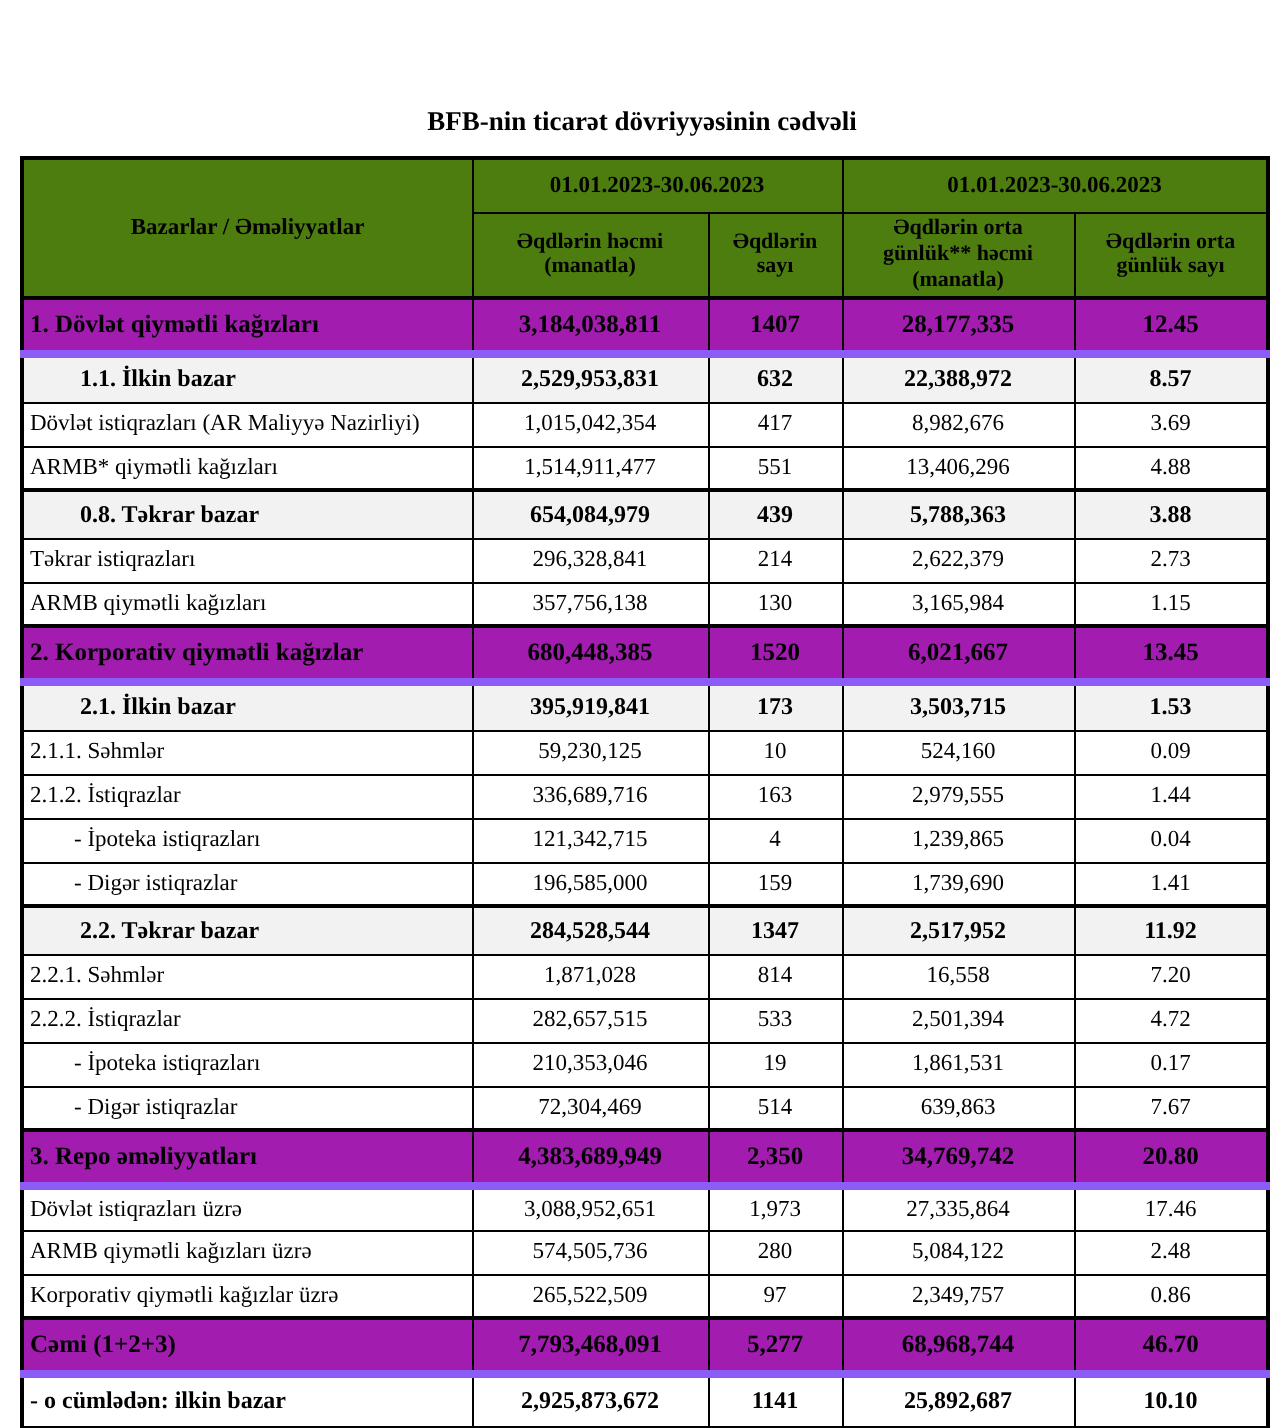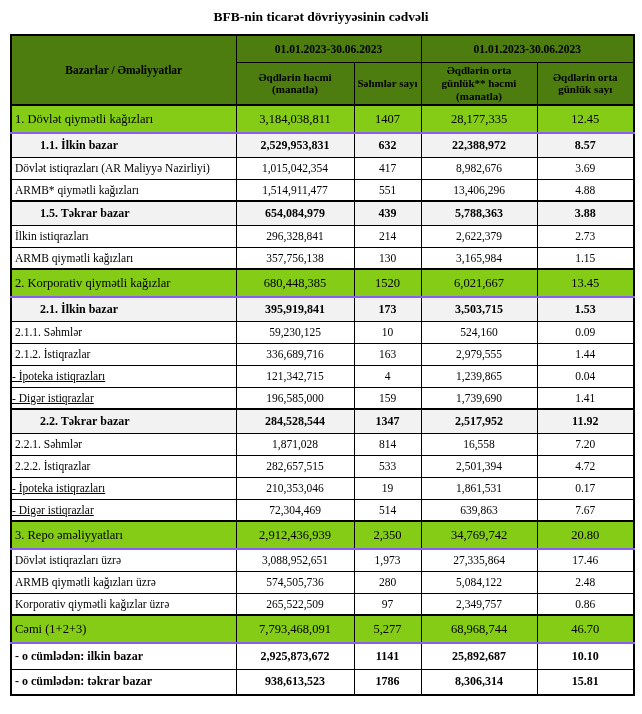--- a/index.html
+++ b/index.html
@@ -11,20 +11,21 @@
     color: #000;
   }
   .page { width: 642px; height: 714px; overflow: hidden; }
 
   .title {
     text-align: center;
     font-weight: bold;
     font-size: 13.5px;
     padding-top: 9px;
     height: 34px;
+    margin-top: 44px;
   }
 
   table.turnover {
     border-collapse: collapse;
     margin-left: 10px;
     width: 623px;
     table-layout: fixed;
   }
   table.turnover th, table.turnover td {
     border: 1px solid #000;
@@ -44,41 +45,41 @@
   tr.head-period th { height: 27px; font-size: 11.5px; }
   tr.head-sub th   { height: 43px; font-size: 11px; line-height: 1.15; }
   th.corner { font-size: 12px; }
 
   
   td { vertical-align: middle; }
   td.num { text-align: center; white-space: nowrap; }
   td.label { text-align: left; white-space: nowrap; }
 
   tr.r-section td {
-    background: #84cc16;
-    font-weight: normal;
+    background: #a21caf;
+    font-weight: bold;
     font-size: 12.5px;
     height: 28px;
     border-top: 2px solid #000;
-    border-bottom: 2px solid #8b5cf6;
+    border-bottom: 4px solid #8b5cf6;
   }
   tr.r-subsection td {
     background: #f2f2f2;
     font-weight: bold;
     font-size: 12px;
     height: 24px;
     border-top: 2px solid #000;
   }
   tr.r-subsection td.label { padding-left: 28px; }
   tr.r-regular td, tr.r-dash td {
     background: #ffffff;
     font-size: 11.5px;
     height: 22px;
   }
-  tr.r-dash td.label { padding-left: 0; text-decoration: underline; }
+  tr.r-dash td.label { padding-left: 25px; }
   tr.r-totalsub td {
     background: #ffffff;
     font-weight: bold;
     font-size: 12px;
     height: 26px;
   }
   tr.r-totalsub td.label { }
   td.label { padding-left: 5px; }
 
   .footnote {
@@ -103,21 +104,21 @@
       <col style="width:97px">
     </colgroup>
     <thead>
       <tr class="head-period">
         <th rowspan="2" class="corner">Bazarlar / Əməliyyatlar</th>
         <th colspan="2">01.01.2023-30.06.2023</th>
         <th colspan="2">01.01.2023-30.06.2023</th>
       </tr>
       <tr class="head-sub">
         <th>Əqdlərin həcmi (manatla)</th>
-        <th>Səhmlər sayı</th>
+        <th>Əqdlərin sayı</th>
         <th>Əqdlərin orta günlük** həcmi (manatla)</th>
         <th>Əqdlərin orta günlük sayı</th>
       </tr>
     </thead>
     <tbody>
         <tr class="r-section">
           <td class="label">1. Dövlət qiymətli kağızları</td>
           <td class="num">3,184,038,811</td>
           <td class="num">1407</td>
           <td class="num">28,177,335</td>
@@ -138,28 +139,28 @@
           <td class="num">3.69</td>
         </tr>
         <tr class="r-regular">
           <td class="label">ARMB* qiymətli kağızları</td>
           <td class="num">1,514,911,477</td>
           <td class="num">551</td>
           <td class="num">13,406,296</td>
           <td class="num">4.88</td>
         </tr>
         <tr class="r-subsection">
-          <td class="label">1.5. Təkrar bazar</td>
+          <td class="label">0.8. Təkrar bazar</td>
           <td class="num">654,084,979</td>
           <td class="num">439</td>
           <td class="num">5,788,363</td>
           <td class="num">3.88</td>
         </tr>
         <tr class="r-regular">
-          <td class="label">İlkin istiqrazları</td>
+          <td class="label">Təkrar istiqrazları</td>
           <td class="num">296,328,841</td>
           <td class="num">214</td>
           <td class="num">2,622,379</td>
           <td class="num">2.73</td>
         </tr>
         <tr class="r-regular">
           <td class="label">ARMB qiymətli kağızları</td>
           <td class="num">357,756,138</td>
           <td class="num">130</td>
           <td class="num">3,165,984</td>
@@ -237,21 +238,21 @@
         </tr>
         <tr class="r-dash">
           <td class="label">- Digər istiqrazlar</td>
           <td class="num">72,304,469</td>
           <td class="num">514</td>
           <td class="num">639,863</td>
           <td class="num">7.67</td>
         </tr>
         <tr class="r-section">
           <td class="label">3. Repo əməliyyatları</td>
-          <td class="num">2,912,436,939</td>
+          <td class="num">4,383,689,949</td>
           <td class="num">2,350</td>
           <td class="num">34,769,742</td>
           <td class="num">20.80</td>
         </tr>
         <tr class="r-regular">
           <td class="label">Dövlət istiqrazları üzrə</td>
           <td class="num">3,088,952,651</td>
           <td class="num">1,973</td>
           <td class="num">27,335,864</td>
           <td class="num">17.46</td>

